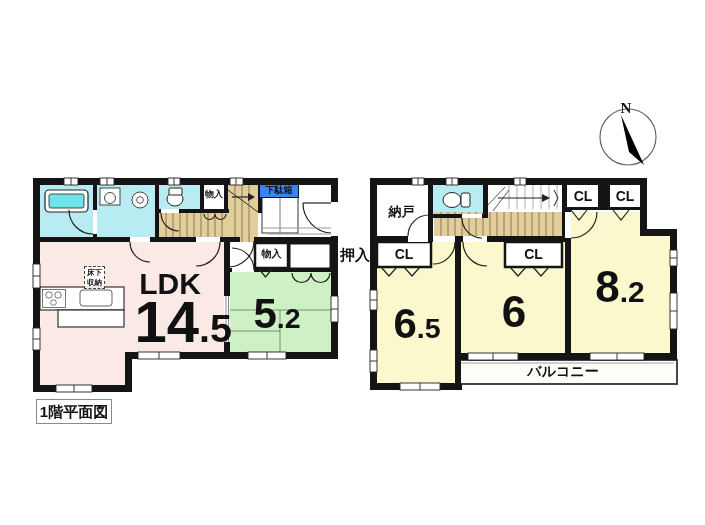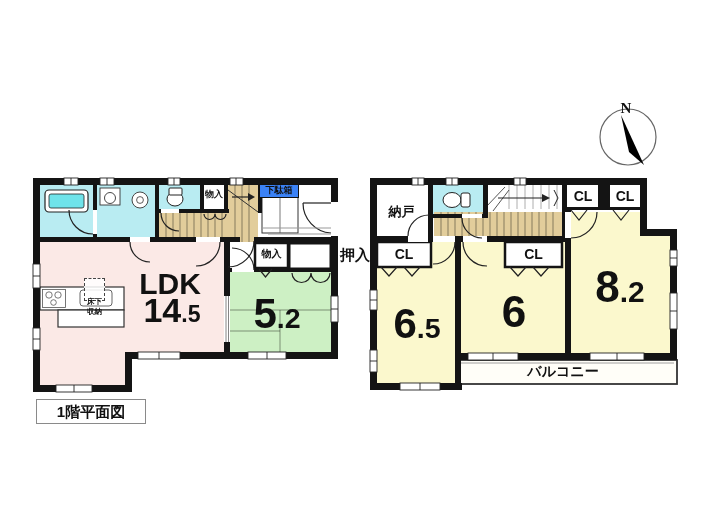--- a/index.html
+++ b/index.html
@@ -202,25 +202,25 @@
     <polygon points="621,115 644,165 629,152" fill="#000"></polygon>
   </g>
 </svg>
 
 <div class="lbl serif" style="left:614px;top:100px;width:24px;font-size:15px;">N</div>
 
 <div class="lbl" style="left:199px;top:189px;width:30px;font-size:9px;">物入</div>
 <div class="lbl thinboxed" style="left:259px;top:184px;width:40px;height:14px;font-size:9px;line-height:11px;">下駄箱</div>
 <div class="lbl" style="left:256px;top:248px;width:31px;font-size:10px;">物入</div>
 <div class="lbl" style="left:291px;top:246px;width:38px;font-size:15px;padding-left:45px;">押入</div>
-<div class="yuka" style="left:84px;top:266px;width:21px;height:23px;padding-top:18px;margin-top:12px;">床下収納</div>
+<div class="yuka" style="left:84px;top:266px;width:21px;height:23px;padding-top:1px;">床下収納</div>
 <div class="lbl" style="left:126px;top:261px;width:88px;font-size:30px;margin-top:6px;">LDK</div>
-<div class="lbl area" style="left:112px;top:293px;width:120px;font-size:34px;"><span class="num-int">14</span><span class="num-dec">.5</span></div>
+<div class="lbl area" style="left:112px;top:293px;width:120px;font-size:58px;text-align:right;"><span class="num-int">14</span><span class="num-dec">.5</span></div>
 <div class="lbl area" style="left:231px;top:293px;width:92px;font-size:42px;"><span class="num-int">5</span><span class="num-dec">.2</span></div>
-<div class="cap" style="left:36px;top:399px;width:110px;height:25px;">1階平面図</div>
+<div class="cap" style="left:36px;top:399px;width:76px;height:25px;">1階平面図</div>
 
 <div class="lbl" style="left:375px;top:205px;width:53px;font-size:13px;">納戸</div>
 <div class="lbl" style="left:567px;top:188px;width:32px;font-size:14px;">CL</div>
 <div class="lbl" style="left:609px;top:188px;width:32px;font-size:14px;">CL</div>
 <div class="lbl" style="left:377px;top:246px;width:54px;font-size:14px;">CL</div>
 <div class="lbl" style="left:505px;top:246px;width:57px;font-size:14px;">CL</div>
 <div class="lbl area" style="left:372px;top:303px;width:90px;font-size:42px;"><span class="num-int">6</span><span class="num-dec">.5</span></div>
 <div class="lbl area" style="left:478px;top:290px;width:72px;font-size:44px;"><span class="num-int">6</span></div>
 <div class="lbl area" style="left:576px;top:265px;width:88px;font-size:44px;"><span class="num-int">8</span><span class="num-dec">.2</span></div>
 <div class="lbl" style="left:495px;top:363px;width:136px;font-size:14px;">バルコニー</div>

